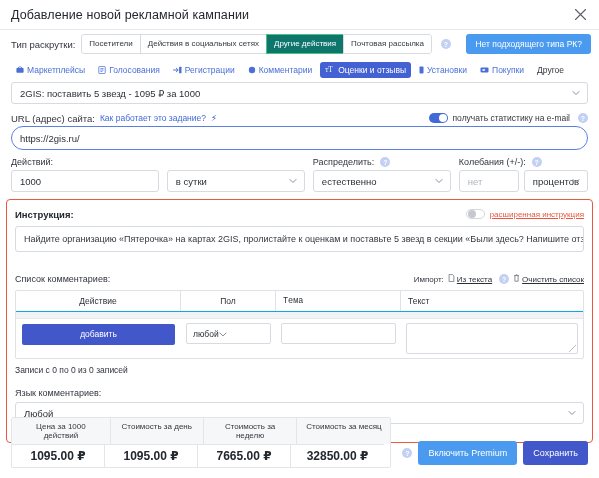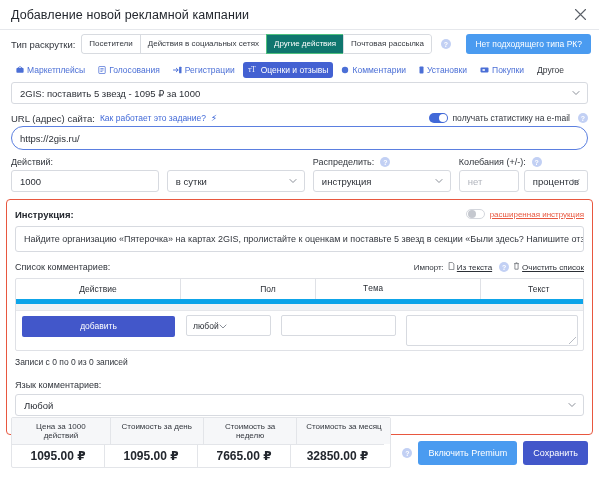--- a/index.html
+++ b/index.html
@@ -137,29 +137,29 @@
     color:#e8573f; font-size:8px; text-decoration: underline; cursor:pointer;
   }
   .instr-box {
     margin-top: 5px;
     border:1px solid #d7dae0; border-radius:3px;
     height: 26px; display:flex; align-items:center;
     padding: 0 8px; font-size: 9px; color:#33373e;
     overflow:hidden; white-space: nowrap;
   }
 
-  .cl-head { display:flex; align-items:center; margin-top: 8px; height: 14px; }
+  .cl-head { display:flex; align-items:center; margin-top: 20px; height: 14px; }
   .cl-title { font-size: 9px; color:#31353c; }
   .cl-right { margin-left:auto; display:flex; align-items:center; gap:4px; font-size:8px; color:#31353c; }
   .cl-right .act { display:flex; align-items:center; gap:2px; color:#2b2f36; cursor:pointer; }
   .cl-right .act u { text-decoration: underline; }
 
   
   .tbl { margin-top: 4px; border:1px solid #dfe1e6; border-radius:2px; background:#fff; }
-  .tbl-head { display:flex; border-bottom:5px solid #0ea5e9;gap:40px; }
+  .tbl-head { display:flex; border-bottom:1px solid #0ea5e9; }
   .th {
     font-size: 8.5px; color:#2b2f36; padding: 5px 7px;
     border-right:1px solid #dfe1e6;
   }
   .th:last-child { border-right:none; }
   .th.c { text-align:center; }
   .col-a { width: 165px; flex:none; }
   .col-b { width: 95px; flex:none; }
   .col-c { width: 125px; flex:none;font-family:Liberation Mono, monospace; }
   .col-d { flex: 1; }
@@ -267,36 +267,36 @@
     <div class="cat">
       <span class="ic">
         <svg width="9" height="8" viewBox="0 0 11 10">
             <path d="M0.5 5h5.5M4 2.8 L6.3 5 L4 7.2" stroke="currentColor" stroke-width="1.2" fill="none" stroke-linecap="round"></path>
             <rect x="7.5" y="0.8" width="3" height="8.4" rx="0.8" fill="currentColor"></rect>
           </svg>
       </span>
       <span>Регистрации</span>
     </div>
 
+    <div class="cat">
+      <span class="ic">
+        <svg width="8" height="8" viewBox="0 0 10 10">
+            <circle cx="5" cy="5" r="4" fill="currentColor"></circle>
+          </svg>
+      </span>
+      <span>Комментарии</span>
+    </div>
+
     <div class="cat active">
       <span class="ic">
         <svg width="10" height="8" viewBox="0 0 12 10">
             <text x="0" y="8" font-size="9" font-family="Liberation Serif, serif" fill="currentColor">тT</text>
           </svg>
       </span>
       <span>Оценки и отзывы</span>
-    </div>
-
-    <div class="cat">
-      <span class="ic">
-        <svg width="8" height="8" viewBox="0 0 10 10">
-            <circle cx="5" cy="5" r="4" fill="currentColor"></circle>
-          </svg>
-      </span>
-      <span>Комментарии</span>
     </div>
 
     <div class="cat">
       <span class="ic">
         <svg width="5" height="8" viewBox="0 0 6 10">
             <rect x="0.5" y="0.5" width="5" height="9" rx="1" fill="currentColor"></rect>
           </svg>
       </span>
       <span>Установки</span>
     </div>
@@ -362,21 +362,21 @@
             </svg>
         </span>
       </div>
     </div>
     <div class="p-col" style="width:140px; margin-left:8px;">
       <span class="p-lbl">
         <span>Распределить:</span>
         <span class="help">?</span>
       </span>
       <div class="field select">
-        <span>инструкция</span>
+        <span>естественно</span>
         <span class="chev">
           <svg width="8" height="5" viewBox="0 0 8 5">
               <path d="M0.7 0.7 L4 4 L7.3 0.7" stroke="#8a8f98" stroke-width="1" fill="none"></path>
             </svg>
         </span>
       </div>
     </div>
     <div class="p-col" style="flex:1; margin-left:8px;">
       <span class="p-lbl">
         <span>Колебания (+/-):</span>

